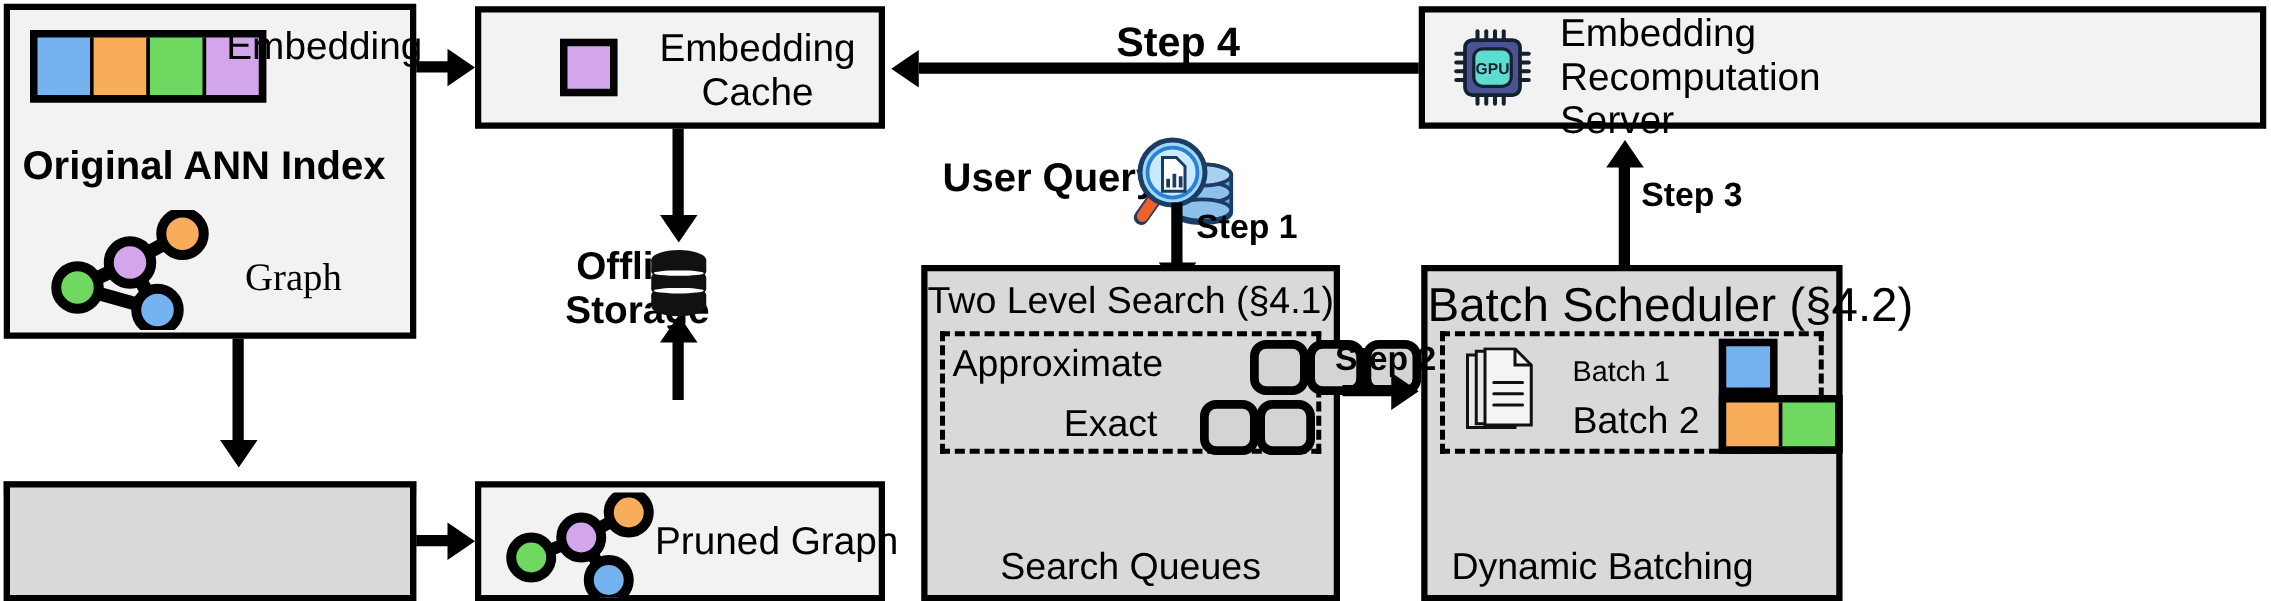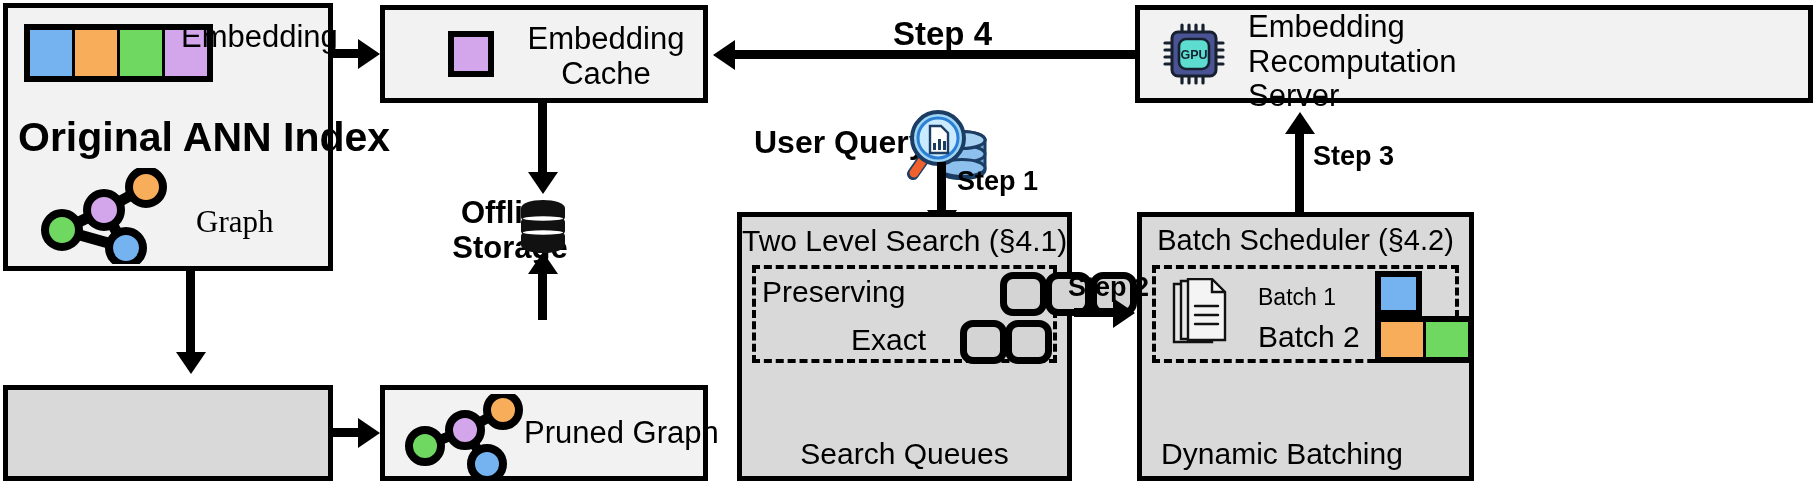--- a/index.html
+++ b/index.html
@@ -43,21 +43,21 @@
 
   <div class="swatchstrip" style="left:24px;top:24px;">
     <div class="sw" style="background:#74b3f0"></div>
     <div class="sw" style="background:#f7ad5a"></div>
     <div class="sw" style="background:#6ed860"></div>
     <div class="sw" style="background:#d3a6ec"></div>
   </div>
 
   <div class="lbl" style="left:181px;top:20px;font-size:31px;">Embedding</div>
 
-  <div class="lbl bold" style="left:18px;top:115px;font-size:41px;">Original ANN Index</div>
+  <div class="lbl bold" style="left:18px;top:115px;font-size:32px;">Original ANN Index</div>
 
   <div class="svgwrap" style="left:38px;top:168px;width:140px;height:96px;">
     <svg width="140" height="96" viewBox="0 0 140 96">
       <g stroke="#000" stroke-width="11" stroke-linecap="round">
         <line x1="24" y1="62" x2="66" y2="42"></line>
         <line x1="66" y1="42" x2="108" y2="19"></line>
         <line x1="24" y1="62" x2="88" y2="80"></line>
         <line x1="66" y1="42" x2="88" y2="80"></line>
       </g>
       <circle cx="108" cy="19" r="17" fill="#f7ad5a" stroke="#000" stroke-width="8"></circle>
@@ -206,36 +206,36 @@
   <div class="vline" style="left:937px;top:162px;height:52px;"></div>
   <div class="ahead-d" style="left:927px;top:210px;"></div>
   <div class="lbl bold" style="left:957px;top:166px;font-size:27px;">Step 1</div>
 
   <div class="box gray" style="left:737px;top:212px;width:335px;height:269px;"></div>
 
   <div class="lbl ctr" style="left:742px;top:224px;width:325px;font-size:30px;">Two Level Search (§4.1)</div>
 
   <div class="dashed" style="left:752px;top:265px;width:305px;height:98px;"></div>
 
-  <div class="lbl" style="left:762px;top:275px;font-size:30px;">Preserving</div>
+  <div class="lbl" style="left:762px;top:275px;font-size:30px;">Approximate</div>
 
   <div class="queue" style="left:1000px;top:272px;width:47px;height:44px;"></div>
   <div class="queue" style="left:1045px;top:272px;width:47px;height:44px;"></div>
   <div class="queue" style="left:1090px;top:272px;width:47px;height:44px;"></div>
 
   <div class="lbl" style="left:851px;top:323px;font-size:30px;">Exact</div>
 
   <div class="queue" style="left:960px;top:320px;width:47px;height:44px;"></div>
   <div class="queue" style="left:1005px;top:320px;width:47px;height:44px;"></div>
 
   <div class="lbl ctr" style="left:742px;top:437px;width:325px;font-size:30px;">Search Queues</div>
 
   <div class="box gray" style="left:1137px;top:212px;width:337px;height:269px;"></div>
 
-  <div class="lbl ctr" style="left:1142px;top:224px;width:327px;font-size:29px;">Batch Scheduler (§4.2)</div>
+  <div class="lbl ctr" style="left:1142px;top:224px;width:327px;font-size:38px;">Batch Scheduler (§4.2)</div>
 
   <div class="dashed" style="left:1152px;top:265px;width:307px;height:98px;"></div>
 
   <div class="svgwrap" style="left:1168px;top:278px;width:64px;height:72px;">
     <svg width="64" height="72" viewBox="0 0 64 72">
       <g fill="#e8e8e8" stroke="#111" stroke-width="2.4">
         <path d="M6 6 h26 l12 12 v46 h-38 z"></path>
         <path d="M13 3 h26 l12 12 v46 h-38 z"></path>
         <path d="M20 1 h24 l13 13 v48 h-37 z" fill="#f4f4f4"></path>
       </g>

